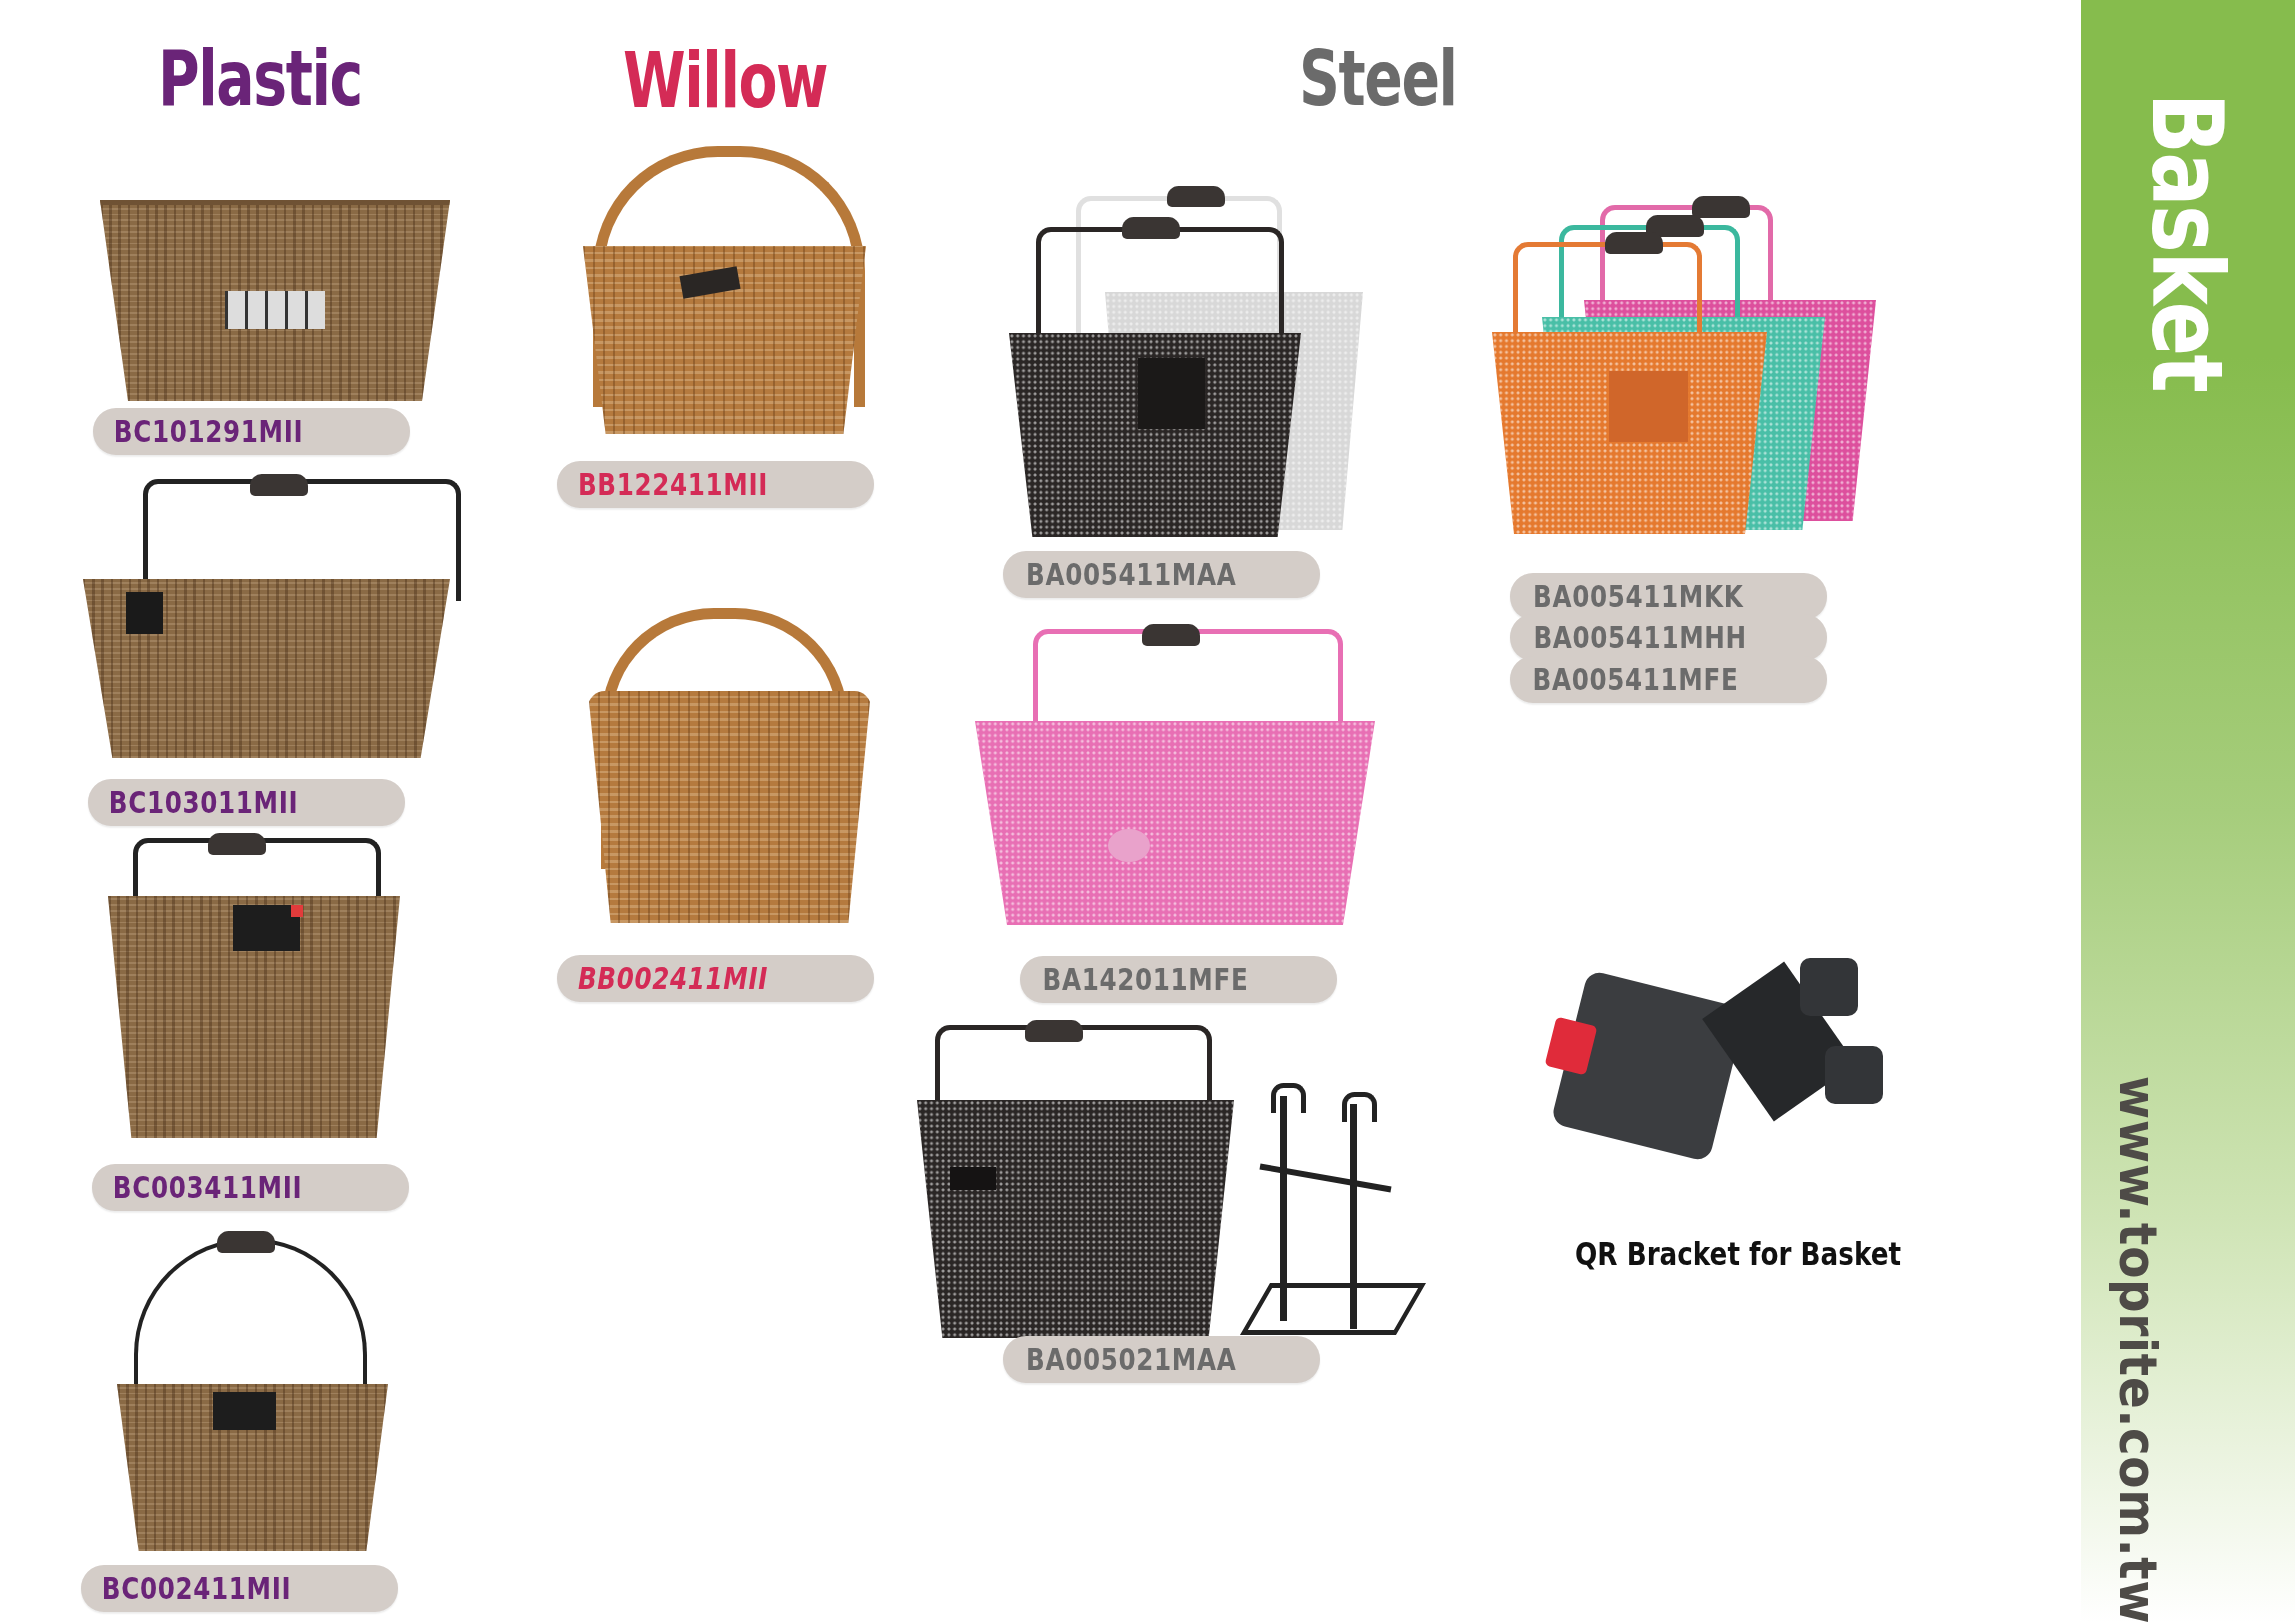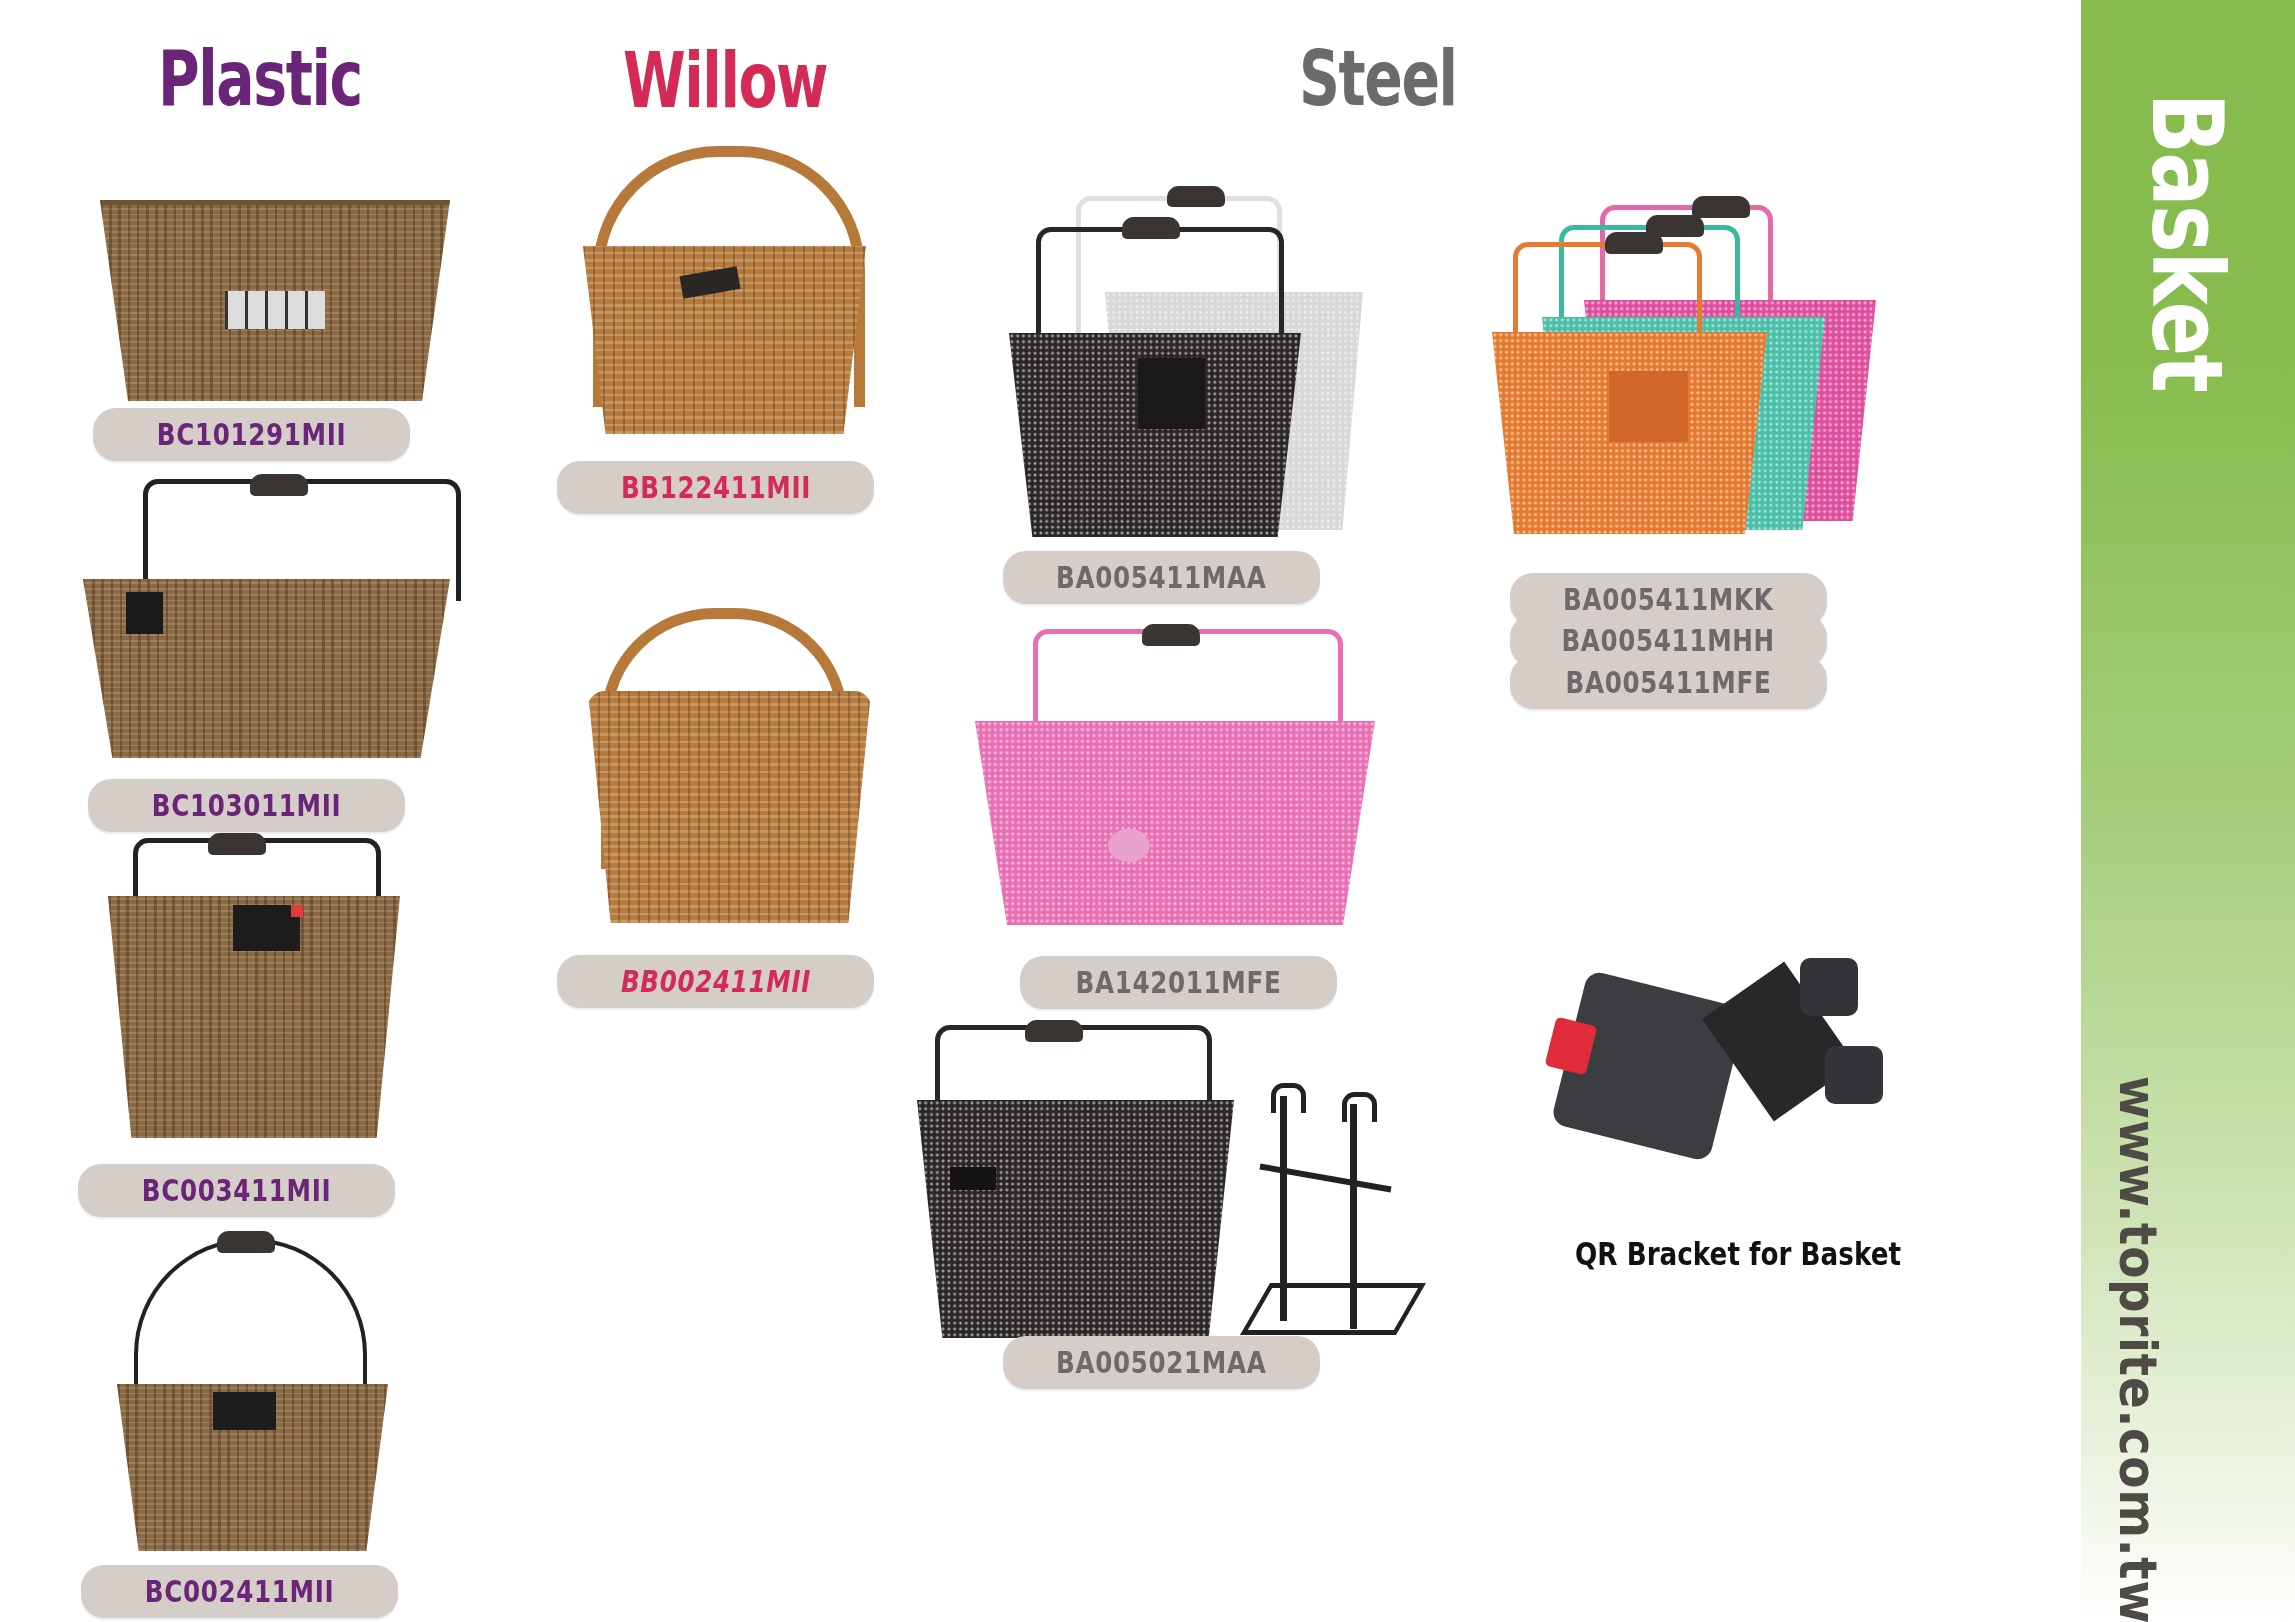--- a/index.html
+++ b/index.html
@@ -1,22 +1,22 @@
 <!DOCTYPE html>
 <html style="font-size:13.3px"><head>
 <meta charset="utf-8">
 <style>
   html, body { margin:0; padding:0; }
   body { width:2295px; height:1623px; position:relative; background:#ffffff; overflow:hidden;
          font-family:"Liberation Sans", sans-serif; }
   .abs { position:absolute; }
   .cat-title { position:absolute; font-family:"DejaVu Sans Condensed","DejaVu Sans", sans-serif; font-weight:bold;
                font-size:77px; letter-spacing:-1.7px; transform:scaleX(0.82); transform-origin:left top; line-height:1; }
-  .pill { position:absolute; height:53px; border-radius:23px; background:#d4cdc8;
-          display:flex; align-items:center; justify-content:center;
+  .pill { position:absolute; height:47px; border-radius:23px; background:#d4cdc8;
+          display:flex; align-items:center; justify-content:flex-start;
           box-shadow: 0 1.7px 1.7px rgba(0,0,0,0.08); }
   .pill span { font-family:"DejaVu Sans", sans-serif; font-weight:bold; font-size:30px; letter-spacing:0.8px;
                transform:scaleX(0.82); display:inline-block; }
   .plastic { color:#6a2478; }
   .willow { color:#d42b56; }
   .steel { color:#6b6b6b; }
 
   
   .prod { position:absolute; }
   .wicker { background:
@@ -80,21 +80,21 @@
   <span class="plastic">BC103011MII</span>
 </div>
 
 <div class="prod" style="left:108px; top:838px; width:292px; height:300px;">
   <div class="handle-bar" style="left:25px; top:0; width:238px; height:92px; border-color:#222;"></div>
   <div class="grip" style="left:100px; top:-5px;"></div>
   <div class="basket-body wicker" style="left:0; top:58px; width:292px; height:242px;"></div>
   <div class="abs" style="left:125px; top:67px; width:67px; height:46px; background:#1d1d1d;"></div>
   <div class="abs" style="left:183px; top:67px; width:11.7px; height:11.7px; background:#e23b3b;"></div>
 </div>
-<div class="pill" style="left:78px; top:1164px; width:317px;">
+<div class="pill" style="left:92px; top:1164px; width:317px;">
   <span class="plastic">BC003411MII</span>
 </div>
 
 <div class="prod" style="left:117px; top:1238px; width:271px; height:317px;">
   <div class="abs" style="left:16.7px; top:0; width:225px; height:250px; border:4.2px solid #222; border-bottom:none; border-radius:117px 117px 0 0;"></div>
   <div class="grip" style="left:100px; top:-6.7px;"></div>
   <div class="basket-body wicker" style="left:0; top:146px; width:271px; height:167px;"></div>
   <div class="abs" style="left:96px; top:154px; width:63px; height:38px; background:#1d1d1d;"></div>
 </div>
 <div class="pill" style="left:81px; top:1565px; width:317px;">

